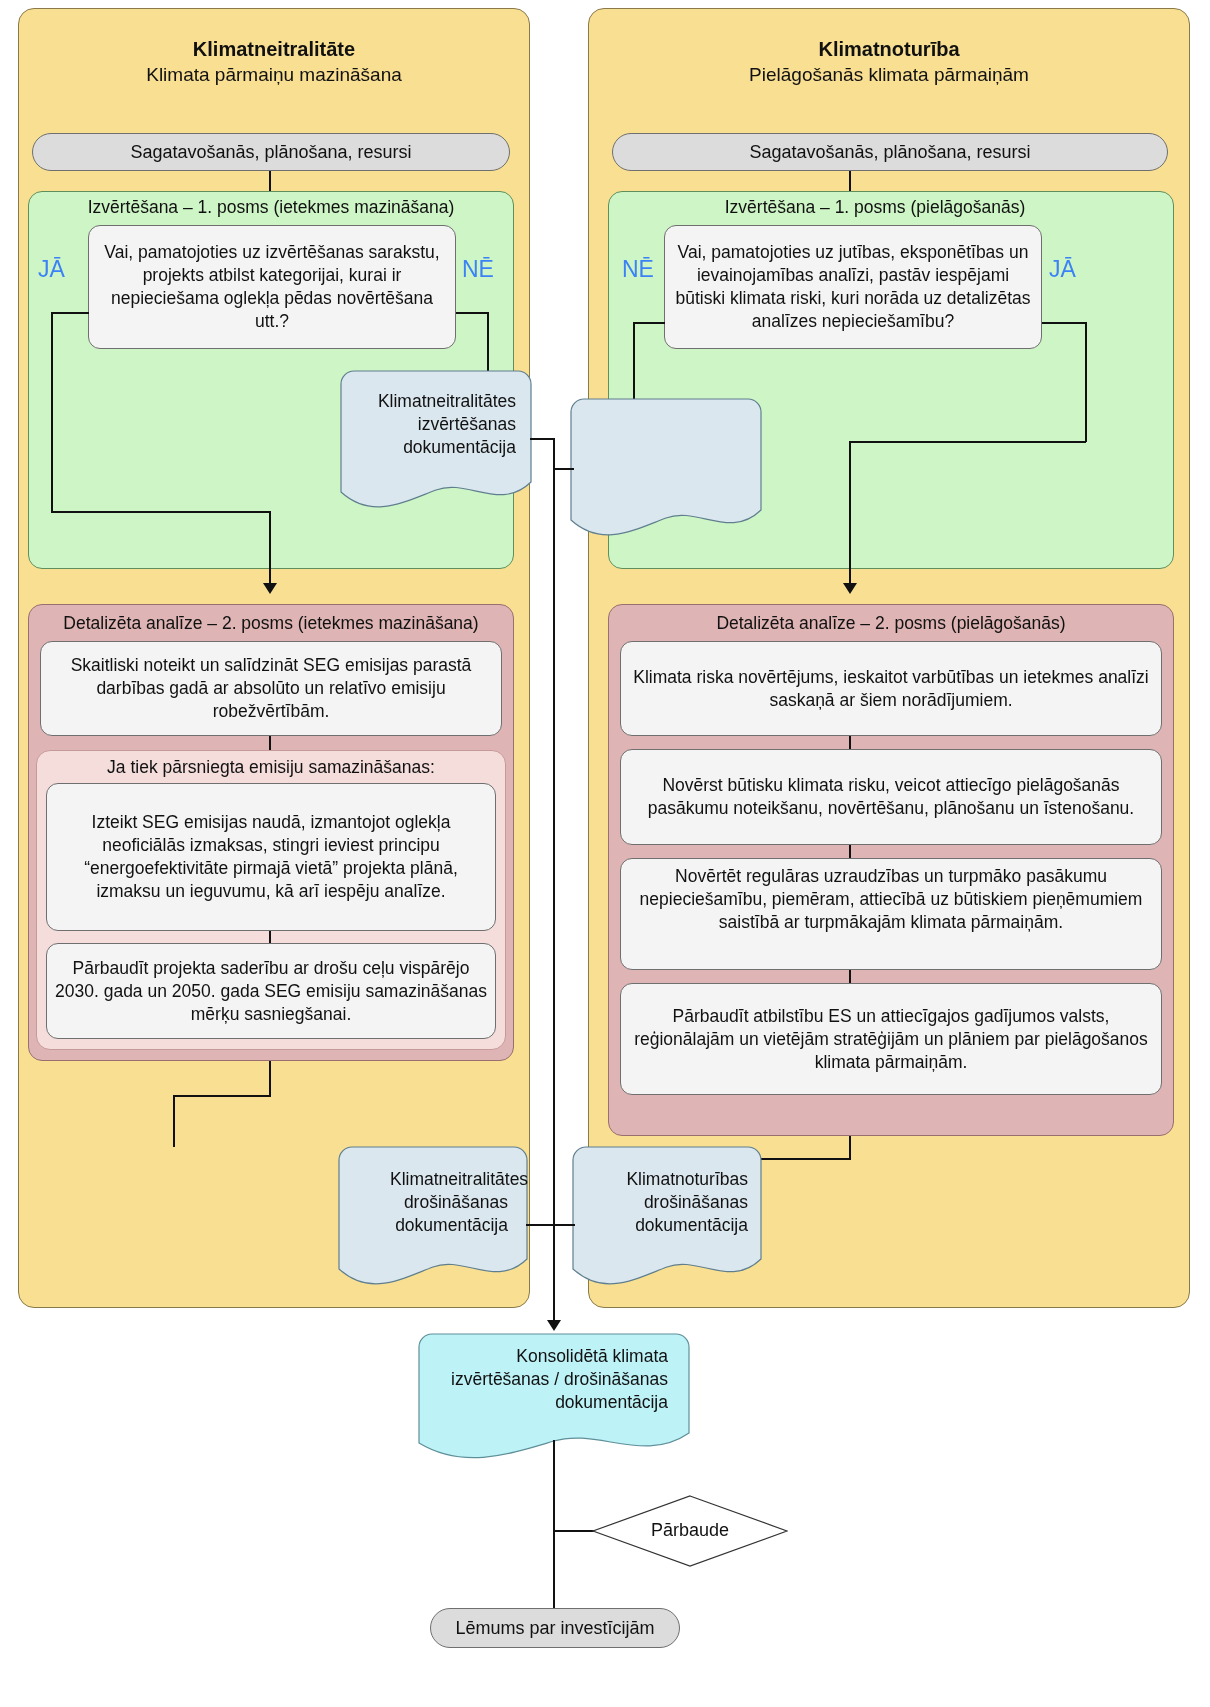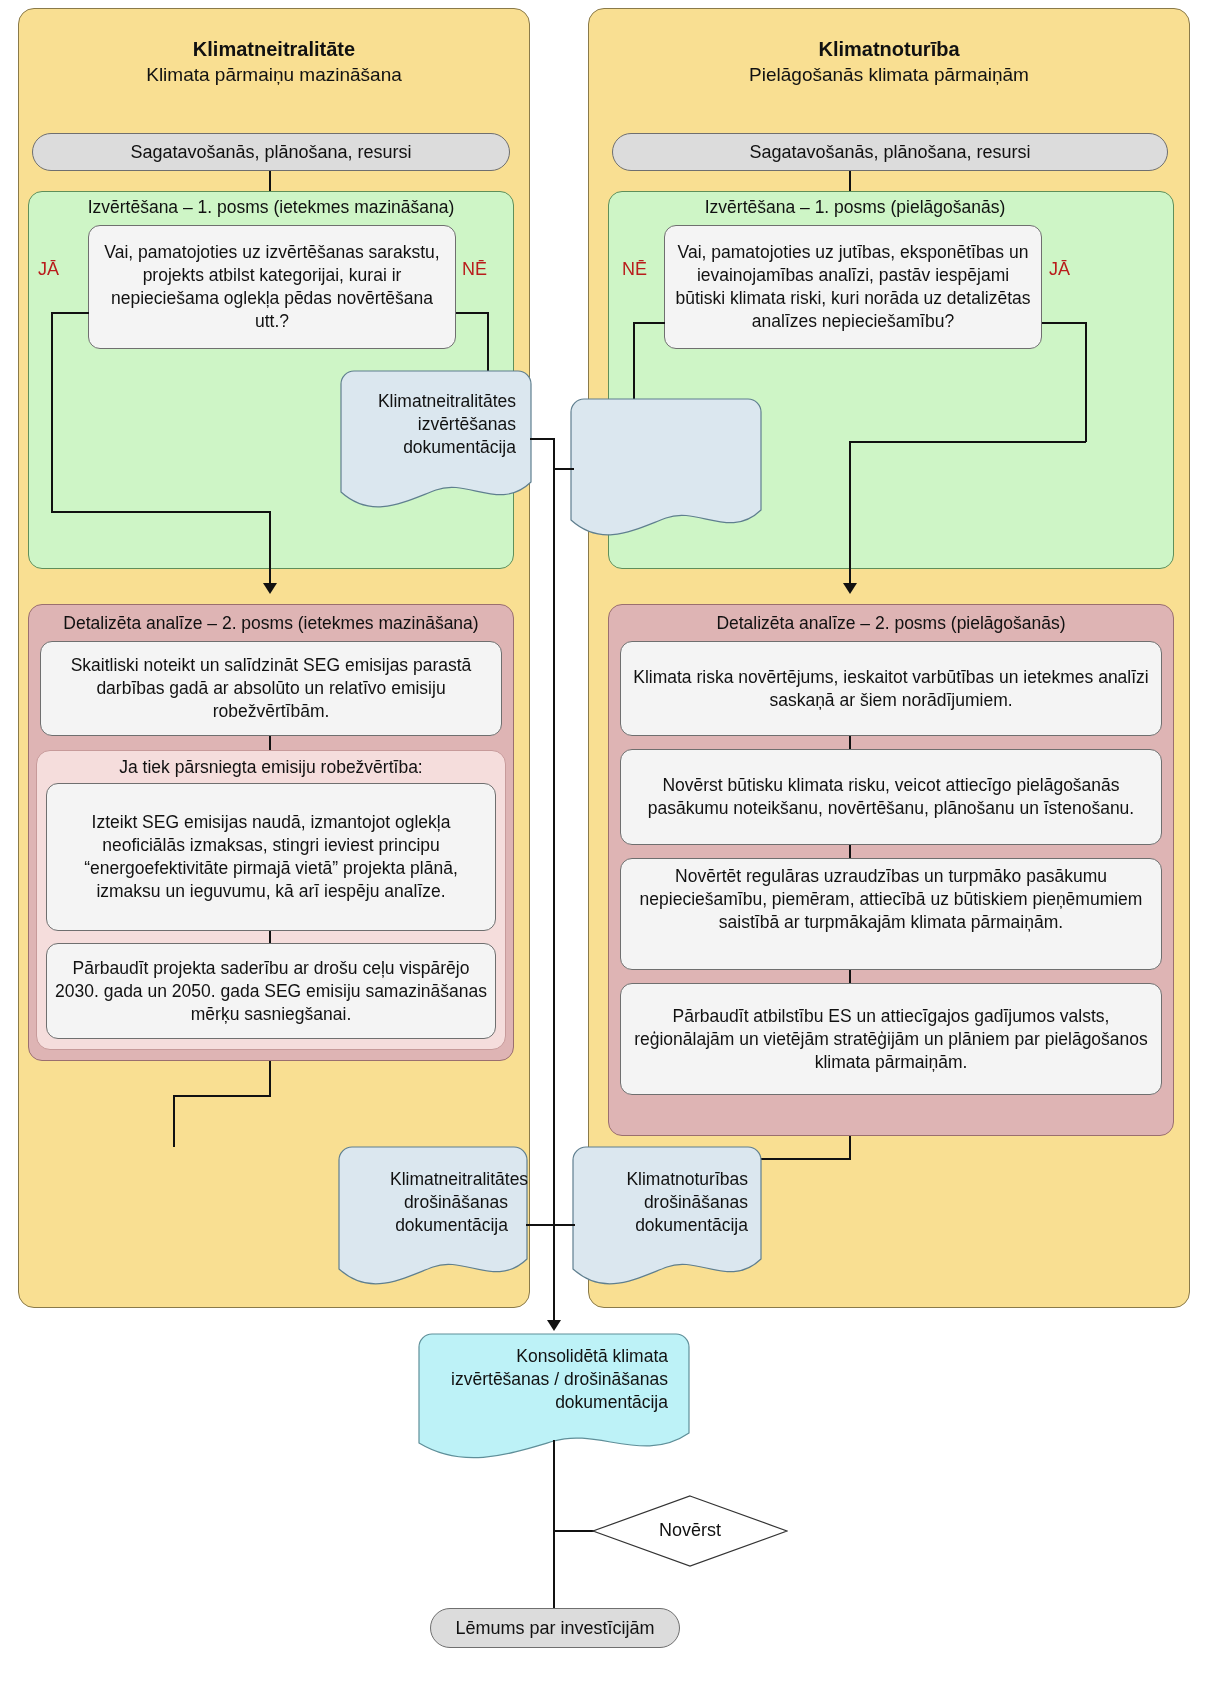--- a/index.html
+++ b/index.html
@@ -26,21 +26,21 @@
 
   .doc{position:absolute;}
   .doc svg{position:absolute;left:0;top:0;}
   .doc .doctext{position:absolute;left:0;right:0;text-align:right;font-size:17.5px;line-height:23px;color:#111;}
 
   .edge{position:absolute;background:#111;}
   .edge.h{height:1.6px;}
   .edge.v{width:1.6px;}
   .arrow{position:absolute;width:0;height:0;border-left:7px solid transparent;border-right:7px solid transparent;border-top:11px solid #111;}
 
-  .lbl{position:absolute;font-size:18px;line-height:22px;color:#b91c1c;}
+  .lbl{position:absolute;font-size:23px;line-height:22px;color:#3b82f6;}
 
   .diamond{position:absolute;}
   .diamond svg{position:absolute;left:0;top:0;}
   .diamond .dtext{position:absolute;left:0;right:0;text-align:center;font-size:18px;line-height:22px;color:#111;}
 </style>
 </head>
 <body>
 
 <div id="stage">
 
@@ -84,21 +84,21 @@
     <div class="doctext" style="top:20px; padding:0 16px;">Klimatneitralitātes izvērtēšanas dokumentācija</div>
   </div>
 
   <div class="stagebox stage-pink" style="left:28px; top:604px; width:486px; height:457px;"></div>
   <div class="stage-label" style="left:28px; top:612px; width:486px;">Detalizēta analīze – 2. posms (ietekmes mazināšana)</div>
 
   <div class="rbox" style="left:40px; top:641px; width:462px; height:95px;">Skaitliski noteikt un salīdzināt SEG emisijas parastā darbības gadā ar absolūto un relatīvo emisiju robežvērtībām.</div>
   <div class="edge v" style="left:269px; top:736px; height:14px;"></div>
 
   <div class="stagebox stage-pink-inner" style="left:36px; top:750px; width:470px; height:300px;"></div>
-  <div class="stage-label" style="left:36px; top:756px; width:470px;">Ja tiek pārsniegta emisiju robežvērtība:</div>
+  <div class="stage-label" style="left:36px; top:756px; width:470px;">Ja tiek pārsniegta emisiju samazināšanas:</div>
 
   <div class="rbox" style="left:46px; top:783px; width:450px; height:148px;">Izteikt SEG emisijas naudā, izmantojot oglekļa neoficiālās izmaksas, stingri ieviest principu “energoefektivitāte pirmajā vietā” projekta plānā, izmaksu un ieguvumu, kā arī iespēju analīze.</div>
   <div class="edge v" style="left:269px; top:931px; height:12px;"></div>
   <div class="rbox" style="left:46px; top:943px; width:450px; height:96px;">Pārbaudīt projekta saderību ar drošu ceļu vispārējo 2030. gada un 2050. gada SEG emisiju samazināšanas mērķu sasniegšanai.</div>
 
   <div class="edge v" style="left:269px; top:1061px; height:35px;"></div>
   <div class="edge h" style="left:173px; top:1095px; width:98px;"></div>
   <div class="edge v" style="left:173px; top:1095px; height:52px;"></div>
 
   <div class="doc" style="left:338px; top:1146px; width:190px; height:146px;">
@@ -115,21 +115,21 @@
 
   <div class="panel-title" style="left:588px; top:36px; width:602px;">
     <div class="t1">Klimatnoturība</div>
     <div class="t2">Pielāgošanās klimata pārmaiņām</div>
   </div>
 
   <div class="pill" style="left:612px; top:133px; width:556px; height:38px;">Sagatavošanās, plānošana, resursi</div>
   <div class="edge v" style="left:849px; top:171px; height:20px;"></div>
 
   <div class="stagebox stage-green" style="left:608px; top:191px; width:566px; height:378px;"></div>
-  <div class="stage-label" style="left:572px; top:196px; width:566px;">Izvērtēšana – 1. posms (pielāgošanās)</div>
+  <div class="stage-label" style="left:592px; top:196px; width:566px;">Izvērtēšana – 1. posms (pielāgošanās)</div>
 
   <div class="rbox" style="left:664px; top:225px; width:378px; height:124px;">Vai, pamatojoties uz jutības, eksponētības un ievainojamības analīzi, pastāv iespējami būtiski klimata riski, kuri norāda uz detalizētas analīzes nepieciešamību?</div>
 
   <div class="lbl" style="left:622px; top:258px;">NĒ</div>
   <div class="lbl" style="left:1049px; top:258px;">JĀ</div>
 
   <div class="edge h" style="left:633px; top:322px; width:32px;"></div>
   <div class="edge v" style="left:633px; top:322px; height:96px;"></div>
   <div class="edge h" style="left:633px; top:416px; width:42px;"></div>
   <div class="edge v" style="left:674px; top:416px; height:22px;"></div>
@@ -196,18 +196,18 @@
     <div class="doctext" style="top:12px; padding:0 22px;">Konsolidētā klimata izvērtēšanas / drošināšanas dokumentācija</div>
   </div>
 
   <div class="edge v" style="left:553px; top:1440px; height:168px;"></div>
 
   <div class="edge h" style="left:553px; top:1530px; width:46px;"></div>
   <div class="diamond" style="left:592px; top:1495px; width:196px; height:72px;">
     <svg width="196" height="72" viewBox="0 0 196 72">
       <polygon points="98,1 195,36 98,71 1,36" fill="#ffffff" stroke="#333333" stroke-width="1.2"></polygon>
     </svg>
-    <div class="dtext" style="top:24px;">Novērst</div>
+    <div class="dtext" style="top:24px;">Pārbaude</div>
   </div>
 
   <div class="pill" style="left:430px; top:1608px; width:250px; height:40px;">Lēmums par investīcijām</div>
 
 </div>
 
 </body></html>

